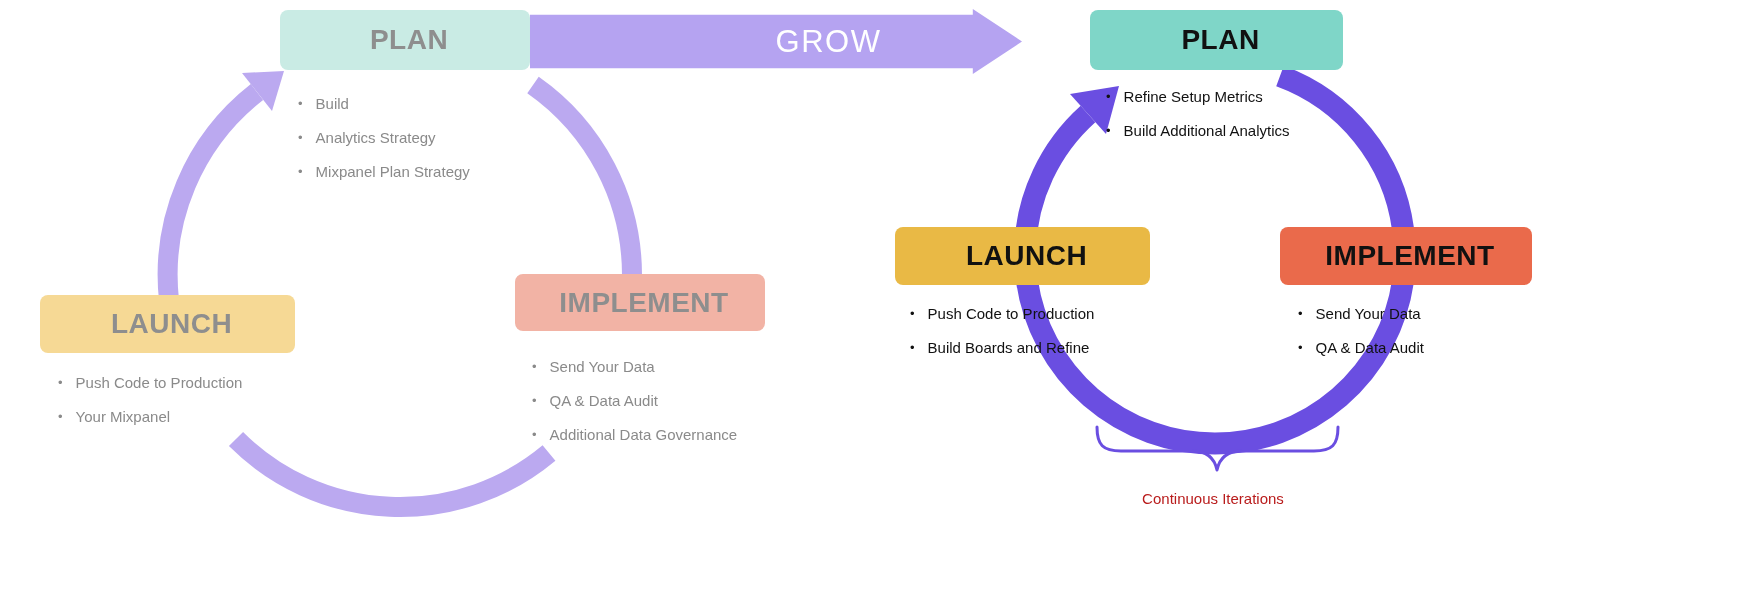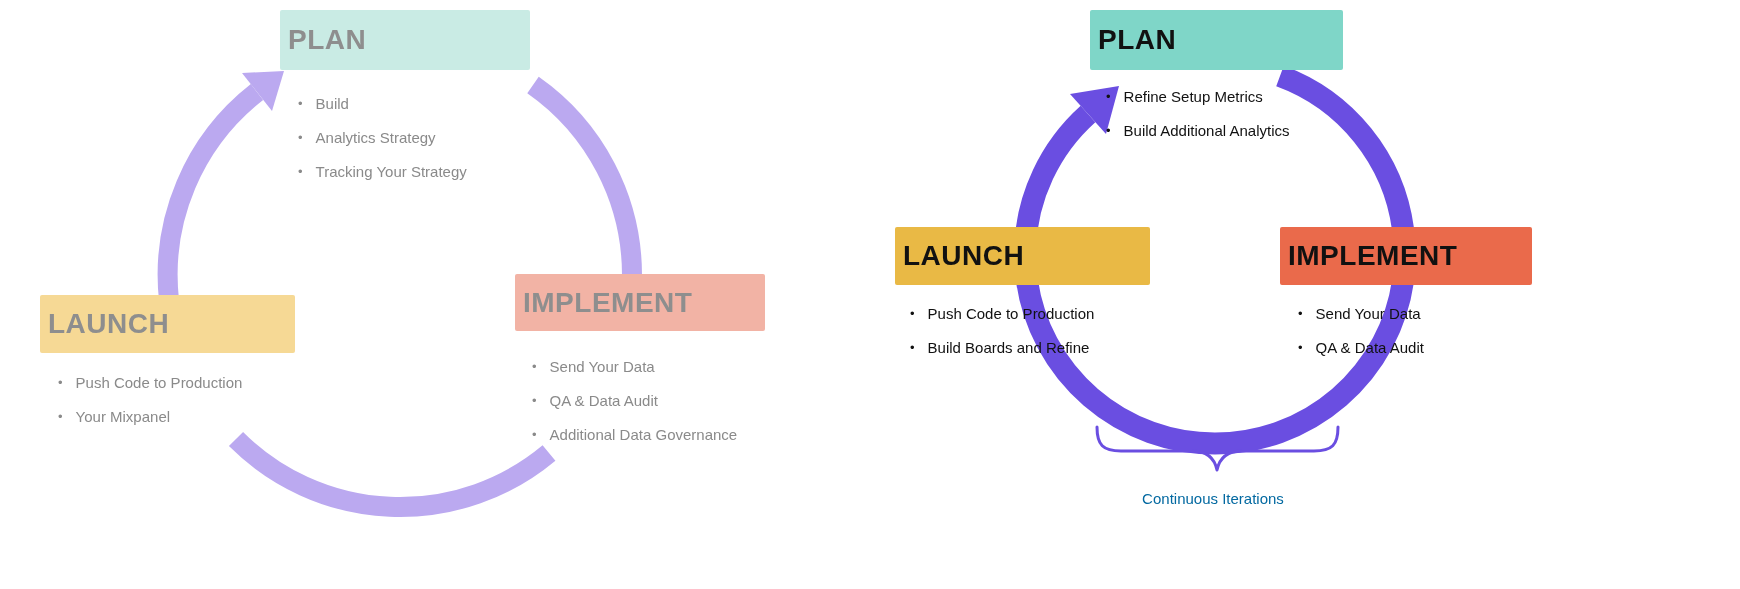--- a/index.html
+++ b/index.html
@@ -16,22 +16,22 @@
   .grow {
     position:absolute; left:530px; top:9px; width:492px; height:65px; z-index:2;
     display:flex; align-items:center; justify-content:center;
     padding-left:105px;
     clip-path:polygon(0 9%, 90% 9%, 90% 0, 100% 50%, 90% 100%, 90% 91%, 0 91%);
     font-size:31px; letter-spacing:1.5px; font-weight:normal;
   }
 
   .box {
     position:absolute; z-index:3;
-    display:flex; align-items:center; justify-content:flex-start;
-    border-radius:2px;
+    display:flex; align-items:center; justify-content:center;
+    border-radius:8px;
     padding-left:8px;
   }
   .heading { font-weight:bold; font-size:28px; letter-spacing:0.5px; }
 
   .bullets { position:absolute; z-index:3; }
   .bullet-row { display:flex; align-items:flex-start; gap:13px; font-size:15px; line-height:19px; margin-bottom:15px; }
   .dot { font-size:13px; line-height:19px; }
 
   .caption {
     position:absolute; z-index:3; text-align:center;
@@ -51,20 +51,23 @@
     <path d="M 549 453 A 232 232 0 0 1 236 439" fill="none" stroke-width="20" stroke="#bba9f0"></path>
 
     <path d="M 1025 248 A 190 190 0 0 1 1088 114" fill="none" stroke-width="22" stroke="#6a4ee1"></path>
     <polygon points="1119,86 1106,134 1070,94" fill="#6a4ee1"></polygon>
     <path d="M 1280 76 A 190 190 0 0 1 1403 229" fill="none" stroke-width="22" stroke="#6a4ee1"></path>
     <path d="M 1403 281 A 190 190 0 0 1 1027 281" fill="none" stroke-width="22" stroke="#6a4ee1"></path>
 
     <path d="M 1097 427 C 1097 445 1103 451 1121 451 L 1192 451 Q 1213 451 1217 470 Q 1221 451 1242 451 L 1314 451 C 1332 451 1338 445 1338 427" fill="none" stroke-width="3" stroke-linecap="round" stroke-linejoin="round" stroke="#6a4ee1"></path>
   </svg>
 
+  <div class="grow" style="background: rgb(181, 163, 241); color: rgb(255, 255, 255);">
+    <span>GROW</span>
+  </div>
 
   <div class="box" style="left: 280px; top: 10px; width: 250px; height: 60px; background: rgb(201, 235, 228);">
     <span class="heading" style="color: rgb(142, 142, 142);">PLAN</span>
   </div>
 
   <div class="box" style="left: 515px; top: 274px; width: 250px; height: 57px; background: rgb(242, 179, 165);">
     <span class="heading" style="color: rgb(142, 142, 142);">IMPLEMENT</span>
   </div>
 
   <div class="box" style="left: 40px; top: 295px; width: 255px; height: 58px; background: rgb(246, 217, 149);">
@@ -75,21 +78,21 @@
     <div class="bullet-row">
       <span class="dot">•</span>
       <span>Build</span>
     </div>
     <div class="bullet-row">
       <span class="dot">•</span>
       <span>Analytics Strategy</span>
     </div>
     <div class="bullet-row">
       <span class="dot">•</span>
-      <span>Tracking Your Strategy</span>
+      <span>Mixpanel Plan Strategy</span>
     </div>
   </div>
 
   <div class="bullets" style="left: 532px; top: 357px; color: rgb(138, 138, 138);">
     <div class="bullet-row">
       <span class="dot">•</span>
       <span>Send Your Data</span>
     </div>
     <div class="bullet-row">
       <span class="dot">•</span>
@@ -150,15 +153,15 @@
     <div class="bullet-row">
       <span class="dot">•</span>
       <span>Send Your Data</span>
     </div>
     <div class="bullet-row">
       <span class="dot">•</span>
       <span>QA &amp; Data Audit</span>
     </div>
   </div>
 
-  <div class="caption" style="left: 1093px; top: 490px; width: 240px; color: #0369a1;">Continuous Iterations</div>
+  <div class="caption" style="left: 1093px; top: 490px; width: 240px; color: #b91c1c;">Continuous Iterations</div>
 
 </div>
 
 </body></html>

